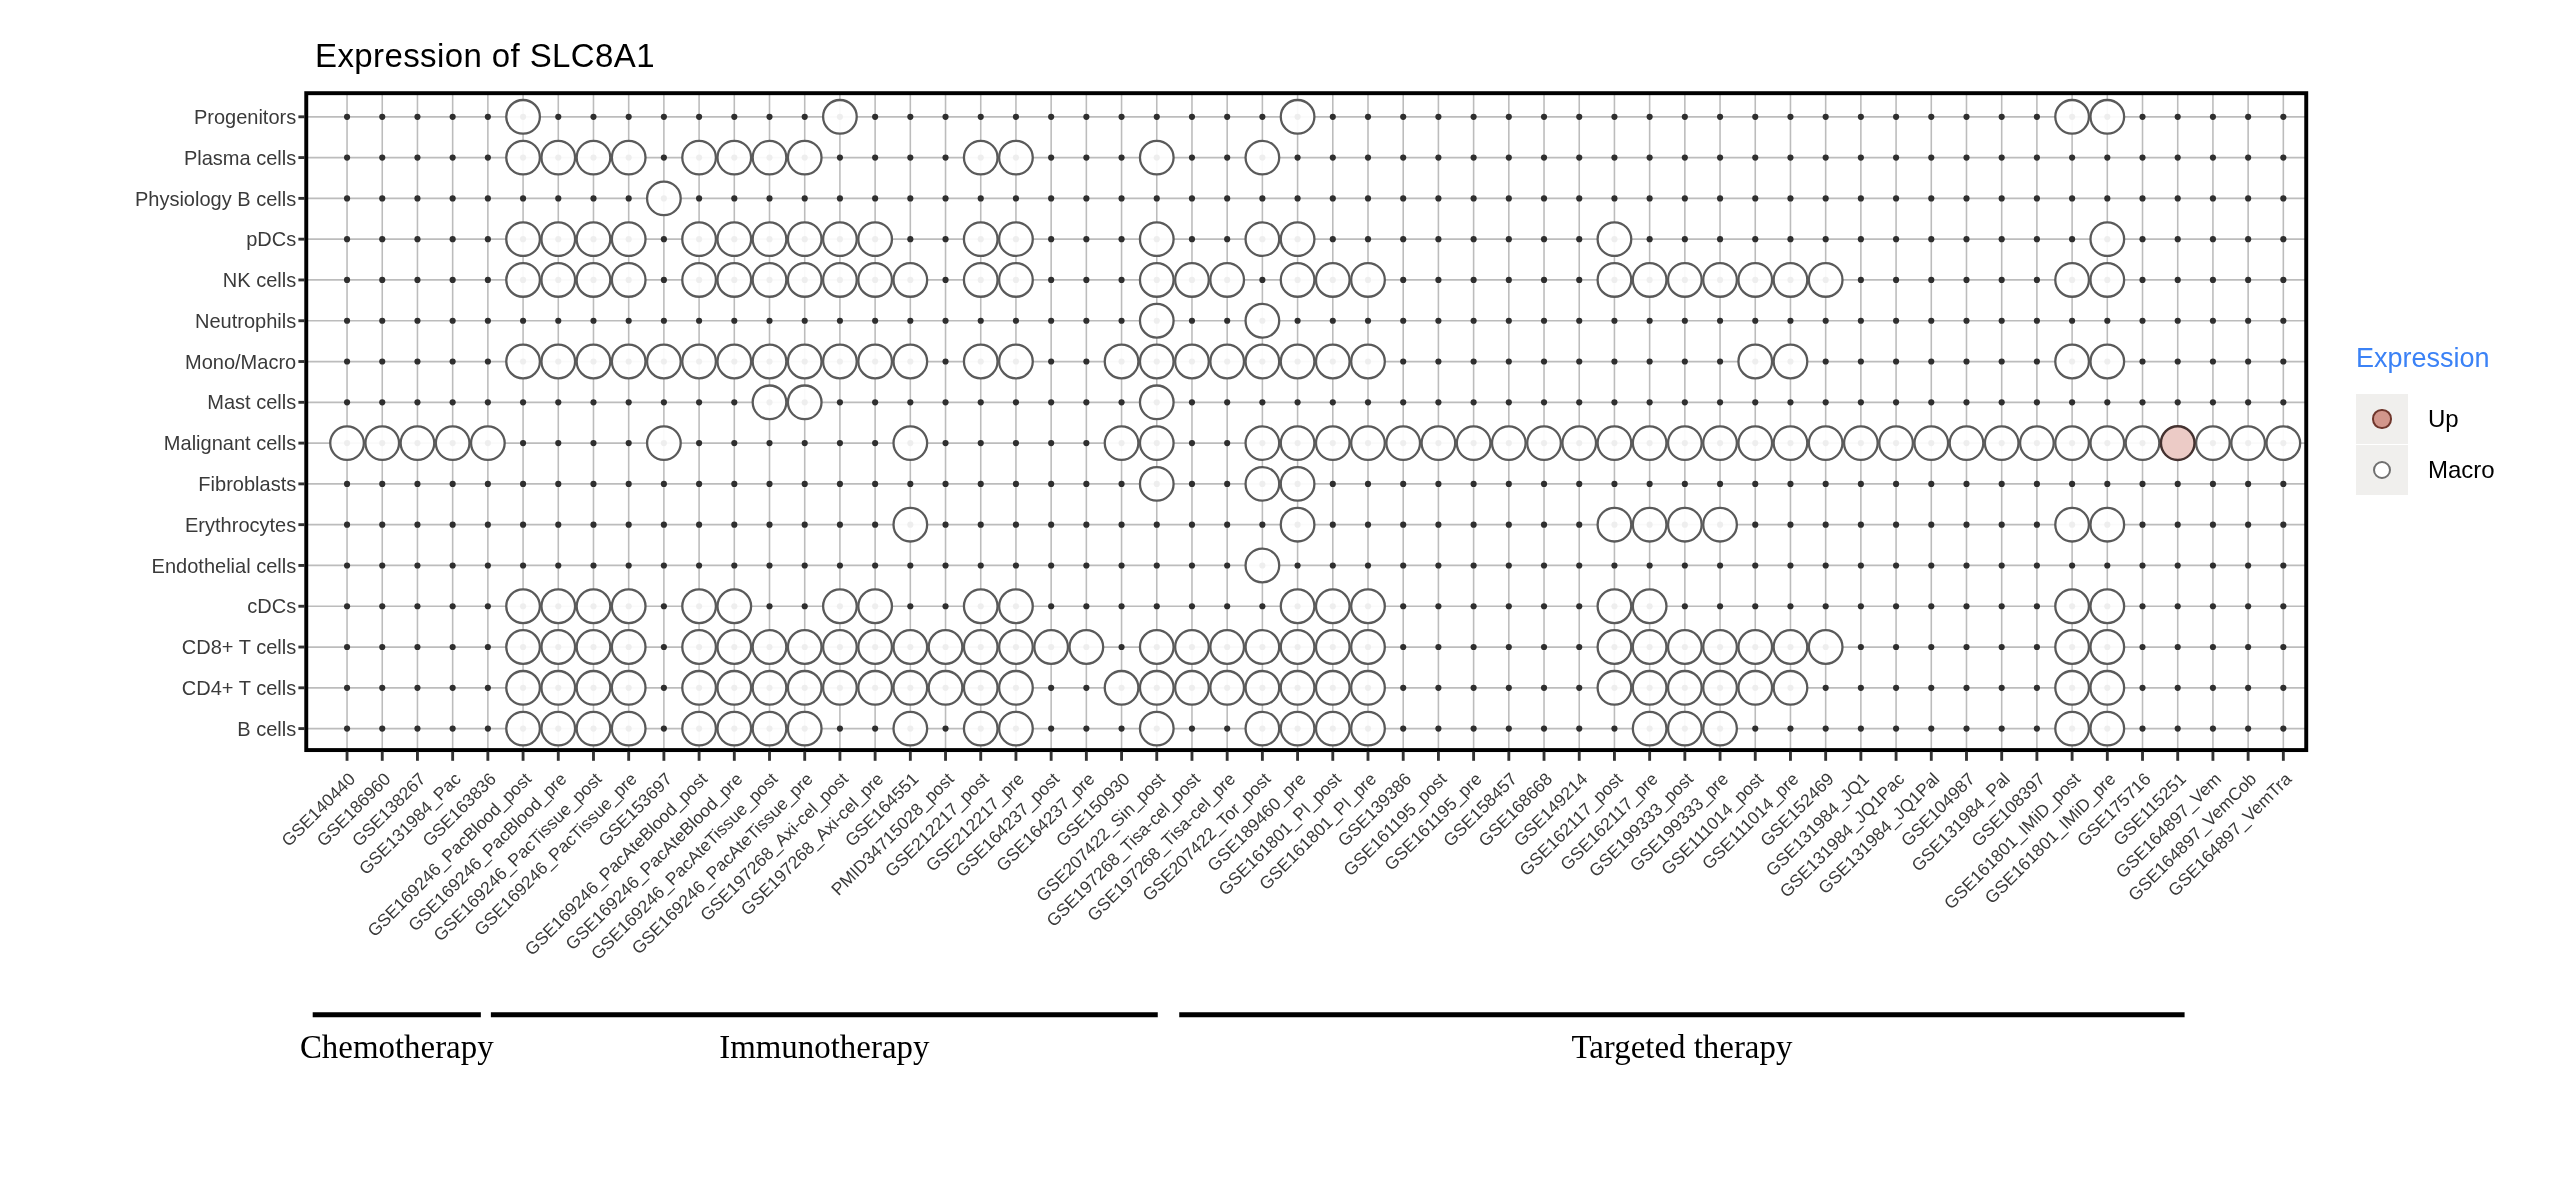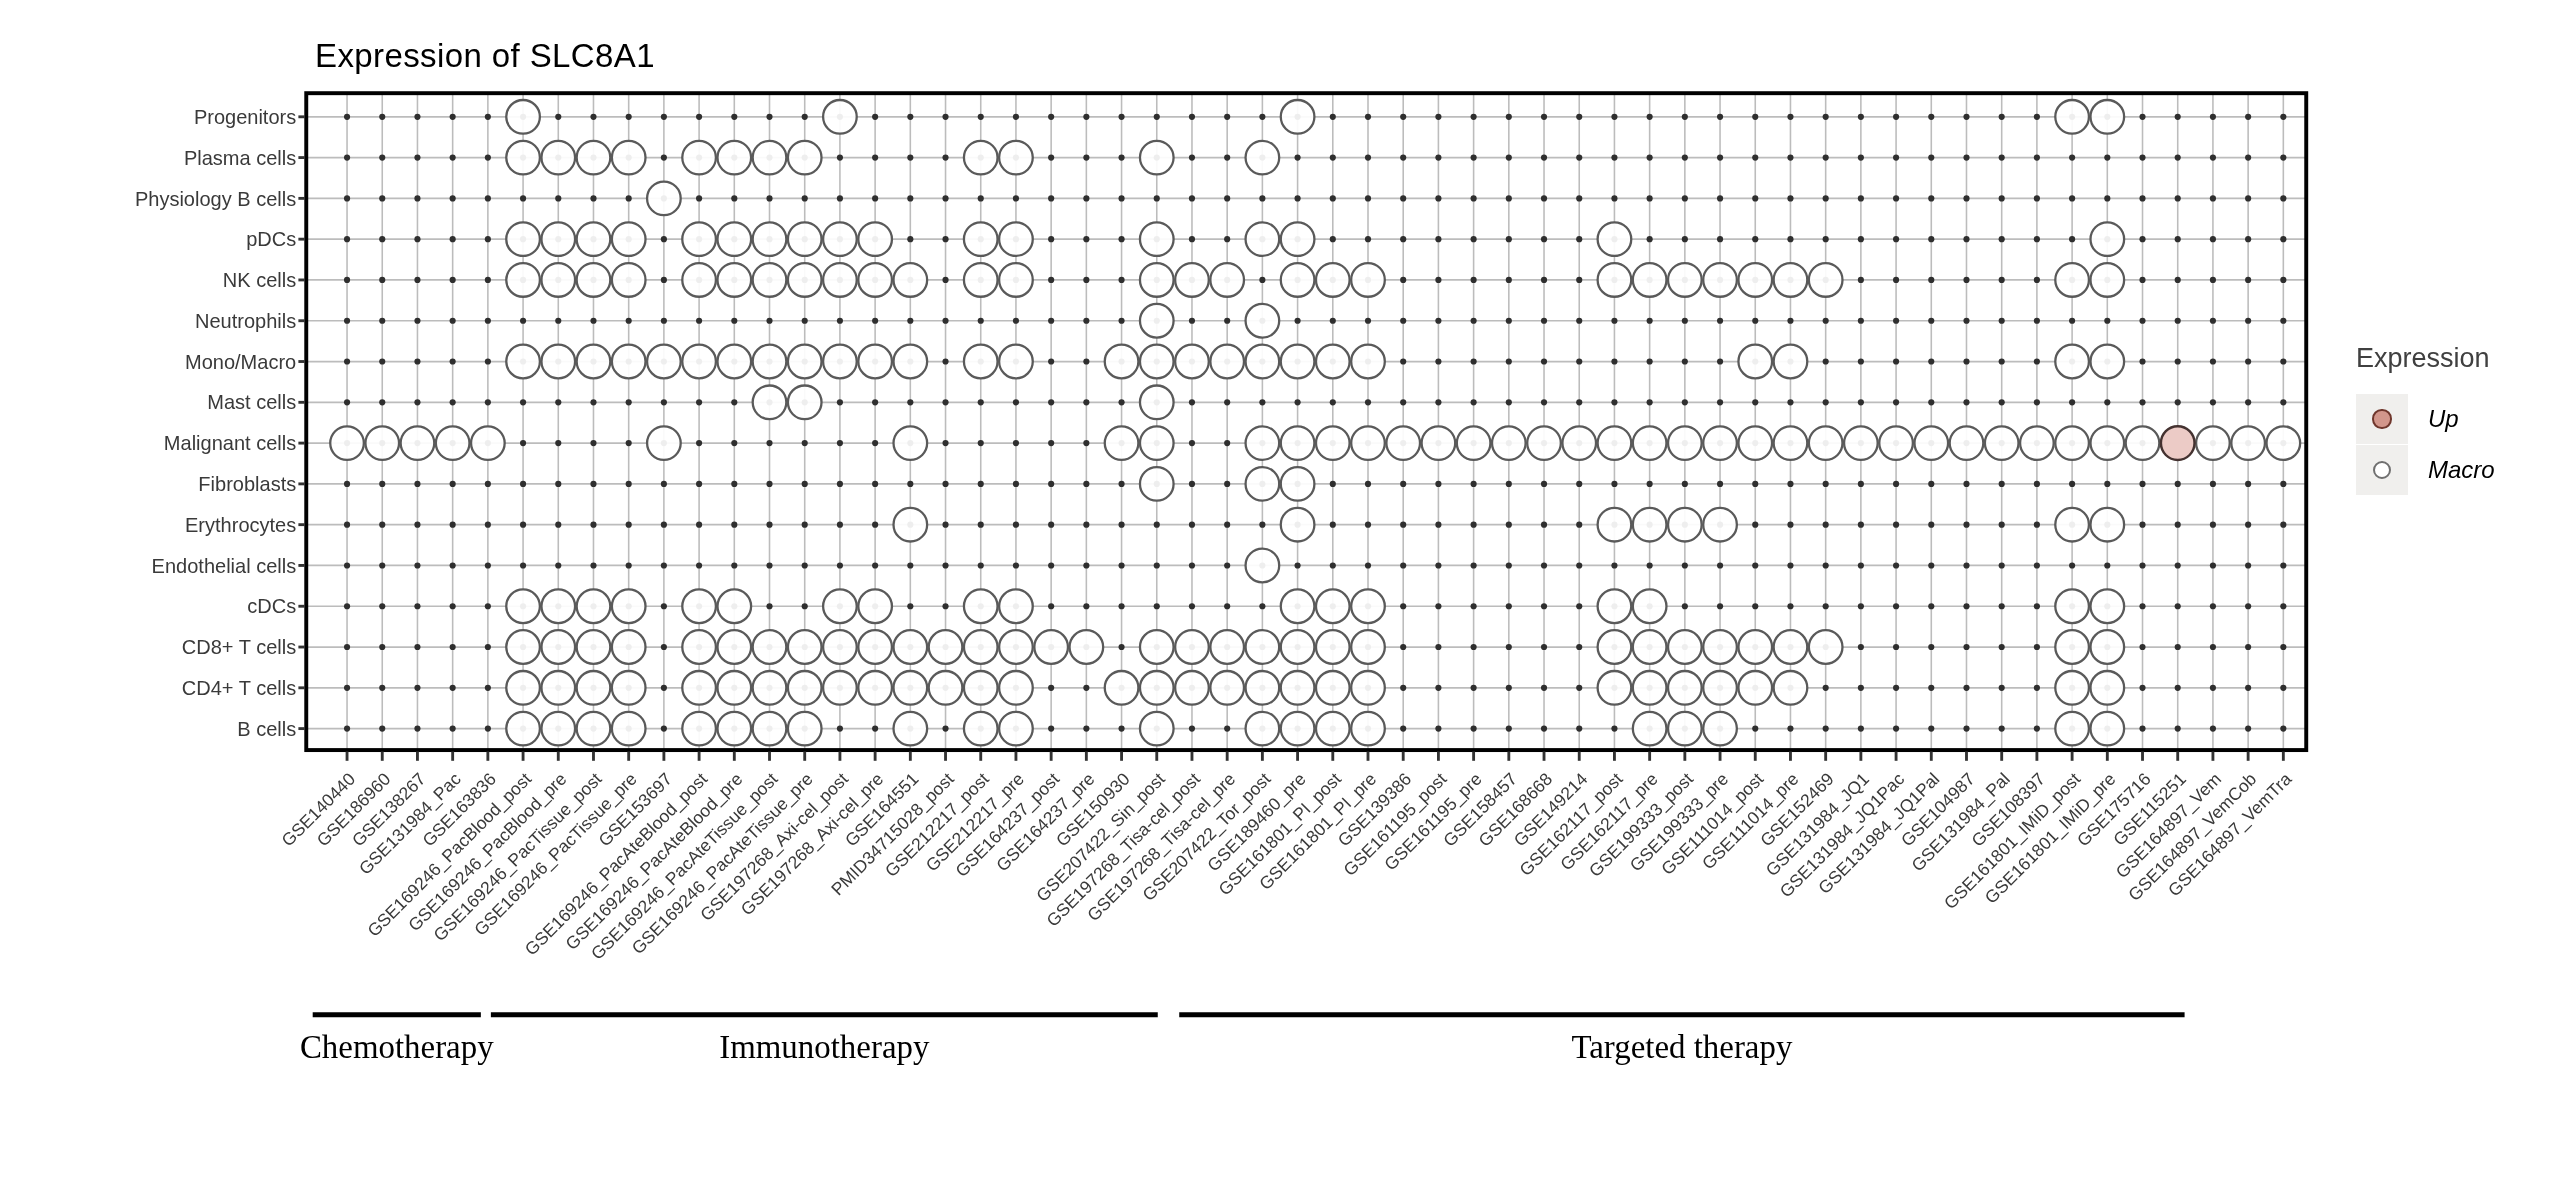--- a/index.html
+++ b/index.html
@@ -2,27 +2,27 @@
 <html style="font-size:11.4px"><head>
 <meta charset="utf-8">
 <style>
   html,body{margin:0;padding:0;background:#ffffff;}
   body{width:2576px;height:1181px;font-family:"Liberation Sans",sans-serif;position:relative;overflow:hidden;}
   #stage{position:absolute;left:0;top:0;width:2436px;height:1181px;}
   #chart-title{position:absolute;left:315px;top:37px;font-size:33px;color:#000;letter-spacing:0.4px;}
   #plot-svg{position:absolute;left:0;top:0;}
   
   #legend{position:absolute;left:2356px;top:343px;width:215px;}
-  #legend-title{font-size:27px;color:#404040;margin-bottom:20px;}
+  #legend-title{font-size:27px;color:#3b82f6;margin-bottom:20px;}
   .legend-key-row{display:flex;align-items:center;margin-bottom:1.4px;}
   .legend-swatch{width:52px;height:50px;background:#f0efed;display:flex;align-items:center;justify-content:center;}
   .legend-dot{border-radius:50%;box-sizing:border-box;}
   .legend-dot.up{width:19.3px;height:19.3px;background:#d2968b;border:2.9px solid #6f362c;}
   .legend-dot.none{width:18px;height:18px;background:#ffffff;border:2.9px solid #707070;}
-  .legend-label{font-size:24px;color:#000;margin-left:20px;font-style:italic;}
+  .legend-label{font-size:24px;color:#000;margin-left:20px;}
   text{font-family:"Liberation Sans",sans-serif;}
   .group-label-text{font-family:"Liberation Serif",serif;}
 </style>
 </head>
 <body>
 
 <div id="stage">
   <div id="chart-title">Expression of SLC8A1</div>
 
   <svg id="plot-svg" width="2576" height="1181" viewBox="0 0 3600 1650">

